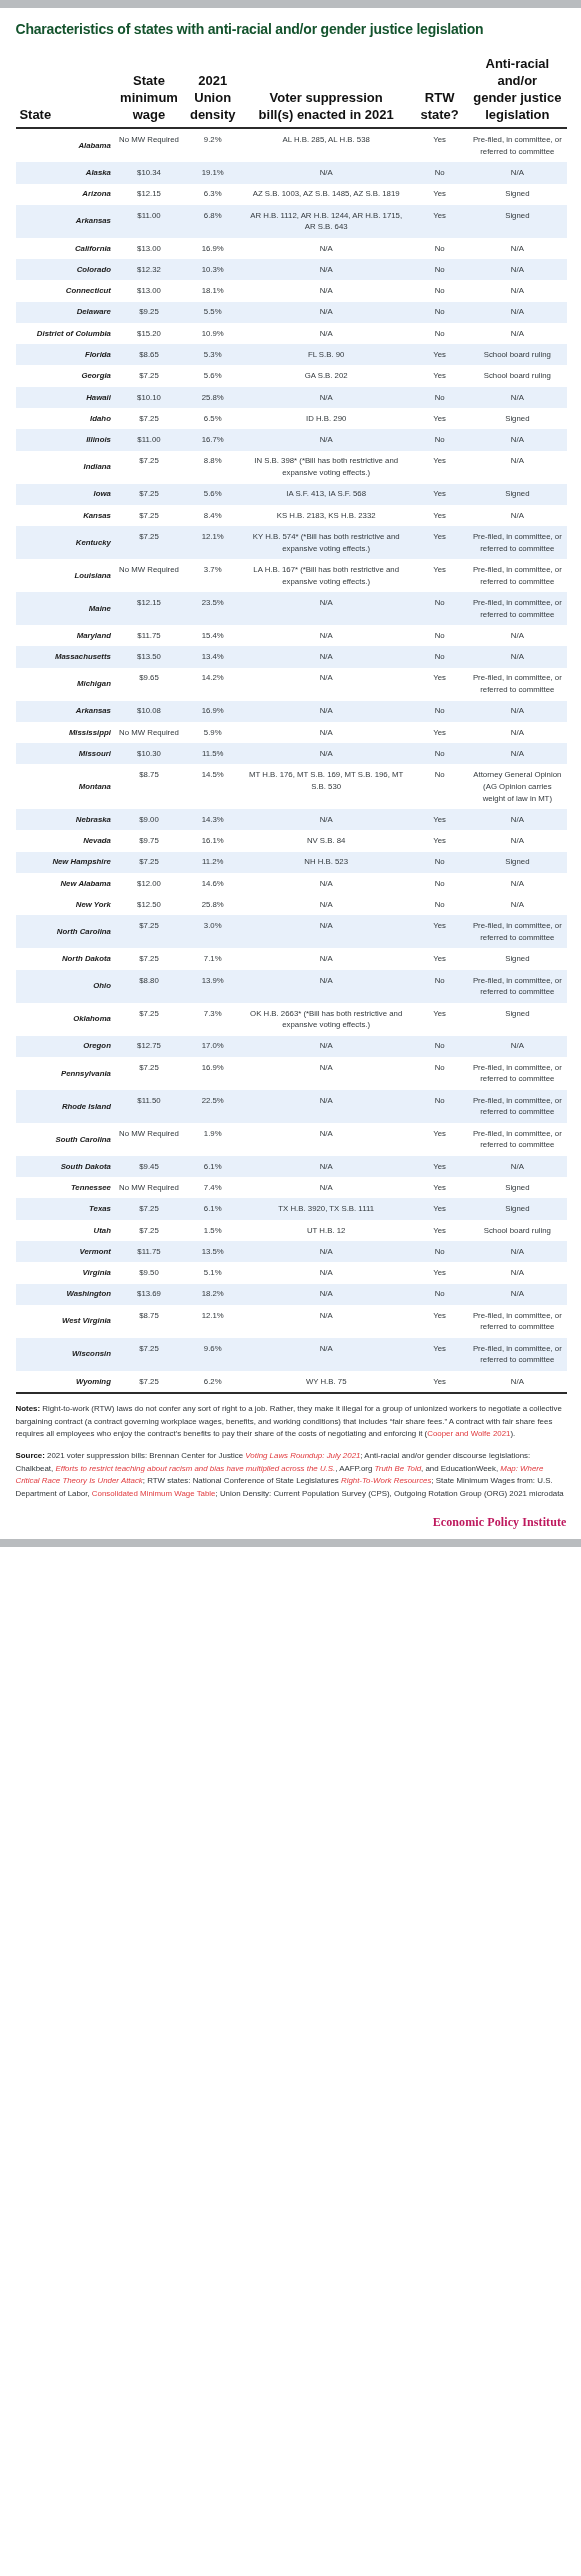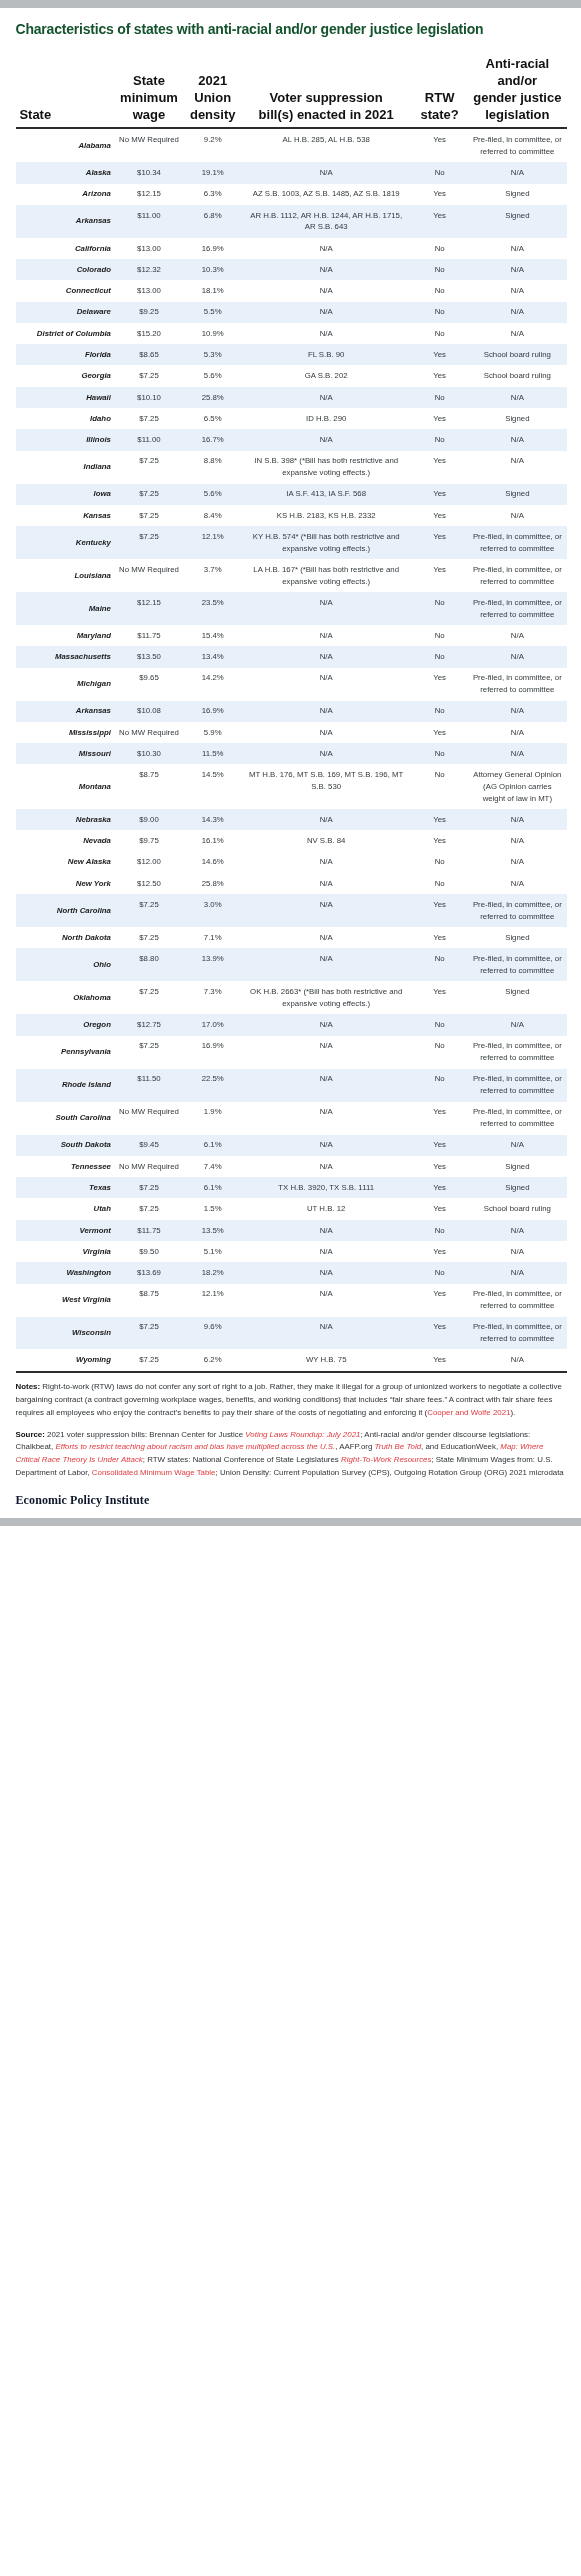--- a/index.html
+++ b/index.html
@@ -73,24 +73,25 @@
   .src {
     font-size:7.9px;
     line-height:1.62;
     color:#2f3438;
     margin:8.7px 0 0 0;
   }
   .src b { color:#111; }
   .lnk { color:#e03a3e; }
   .lnk.it { font-style:italic; }
   .epi {
+    text-align:right;
     font-family:"Liberation Serif", serif;
     font-weight:bold;
     font-size:12px;
-    color:#0f172a;
+    color:#be185d;
     margin:13.6px 0 9.7px 0;
     letter-spacing:0.1px;
   }
 </style>
 </head>
 <body>
 
 <div class="topbar"></div>
 
 <div class="page">
@@ -362,22 +363,30 @@
           <td>N/A</td>
         </tr>
         <tr>
           <td class="state">Nevada</td>
           <td>$9.75</td>
           <td>16.1%</td>
           <td>NV S.B. 84</td>
           <td>Yes</td>
           <td>N/A</td>
         </tr>
-        <tr>
-          <td class="state">New Alaska</td>
+        <tr class="alt">
+          <td class="state">New Hampshire</td>
+          <td>$7.25</td>
+          <td>11.2%</td>
+          <td>NH H.B. 523</td>
+          <td>No</td>
+          <td>Signed</td>
+        </tr>
+        <tr>
+          <td class="state">New Alabama</td>
           <td>$12.00</td>
           <td>14.6%</td>
           <td>N/A</td>
           <td>No</td>
           <td>N/A</td>
         </tr>
         <tr>
           <td class="state">New York</td>
           <td>$12.50</td>
           <td>25.8%</td>

